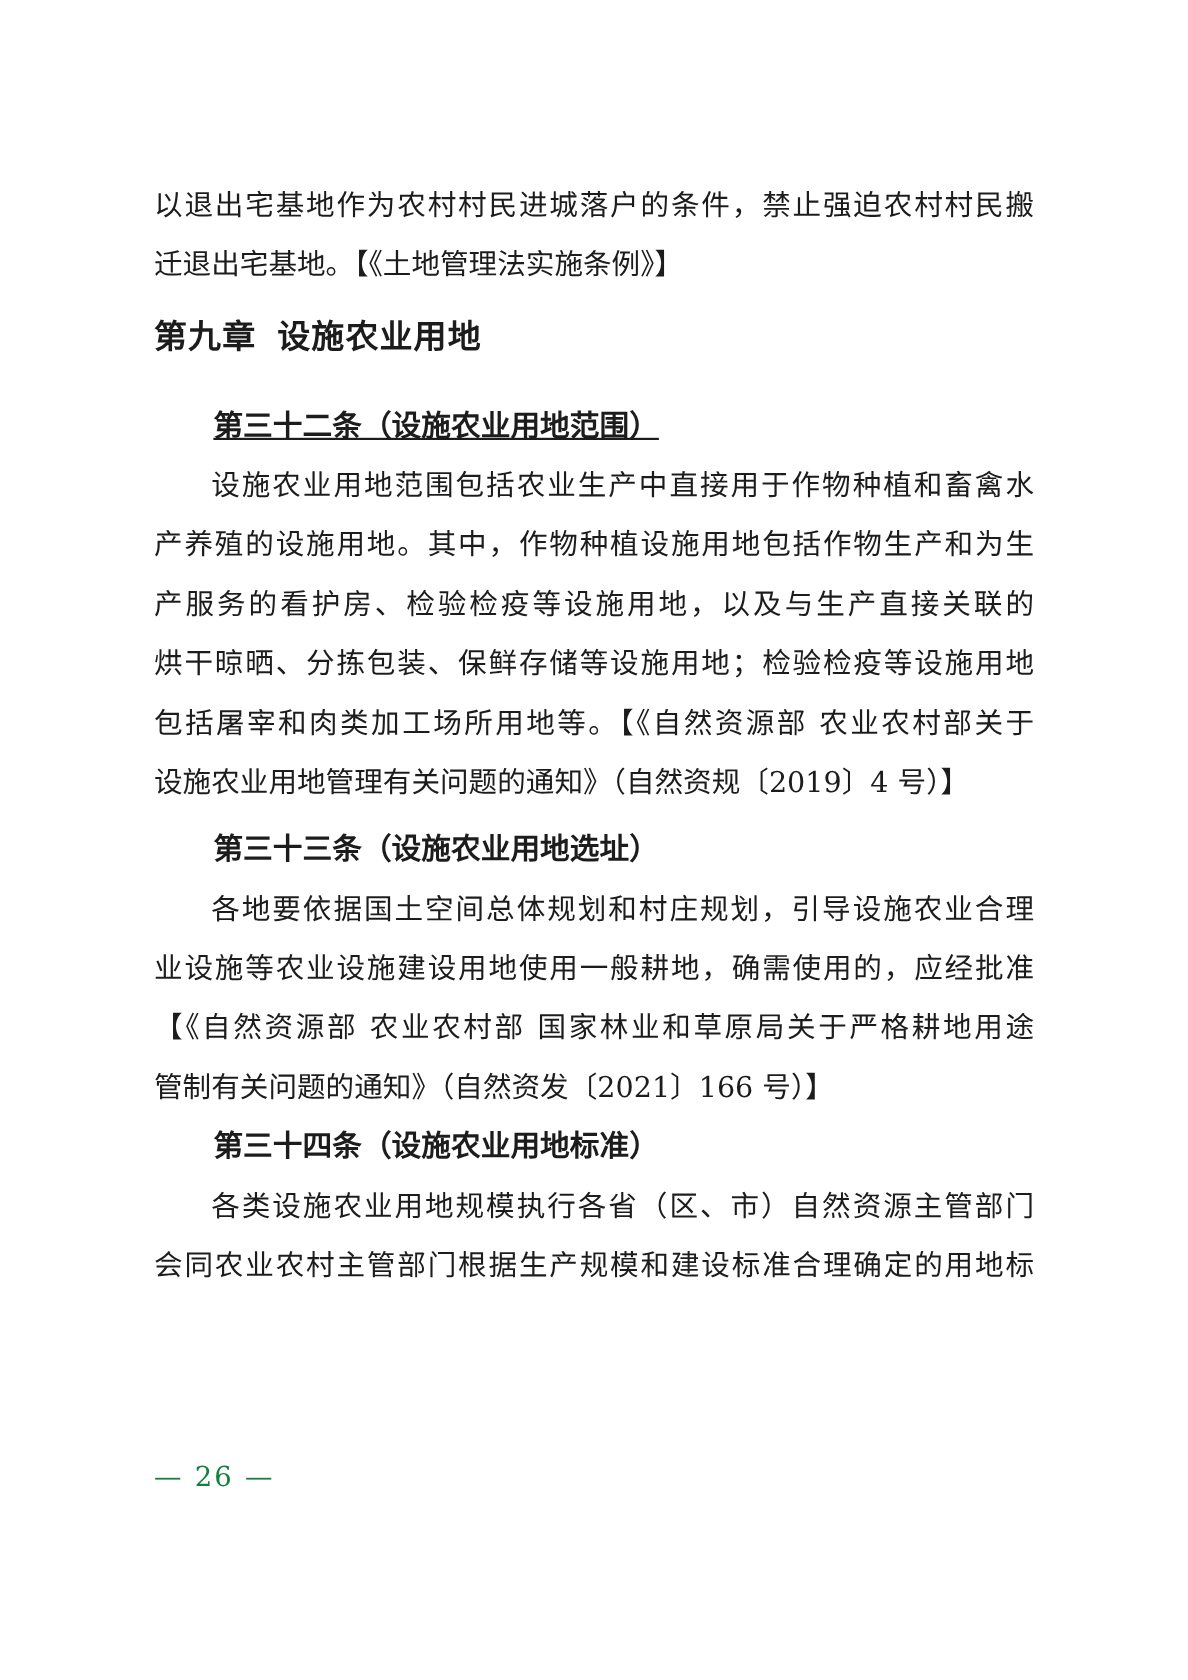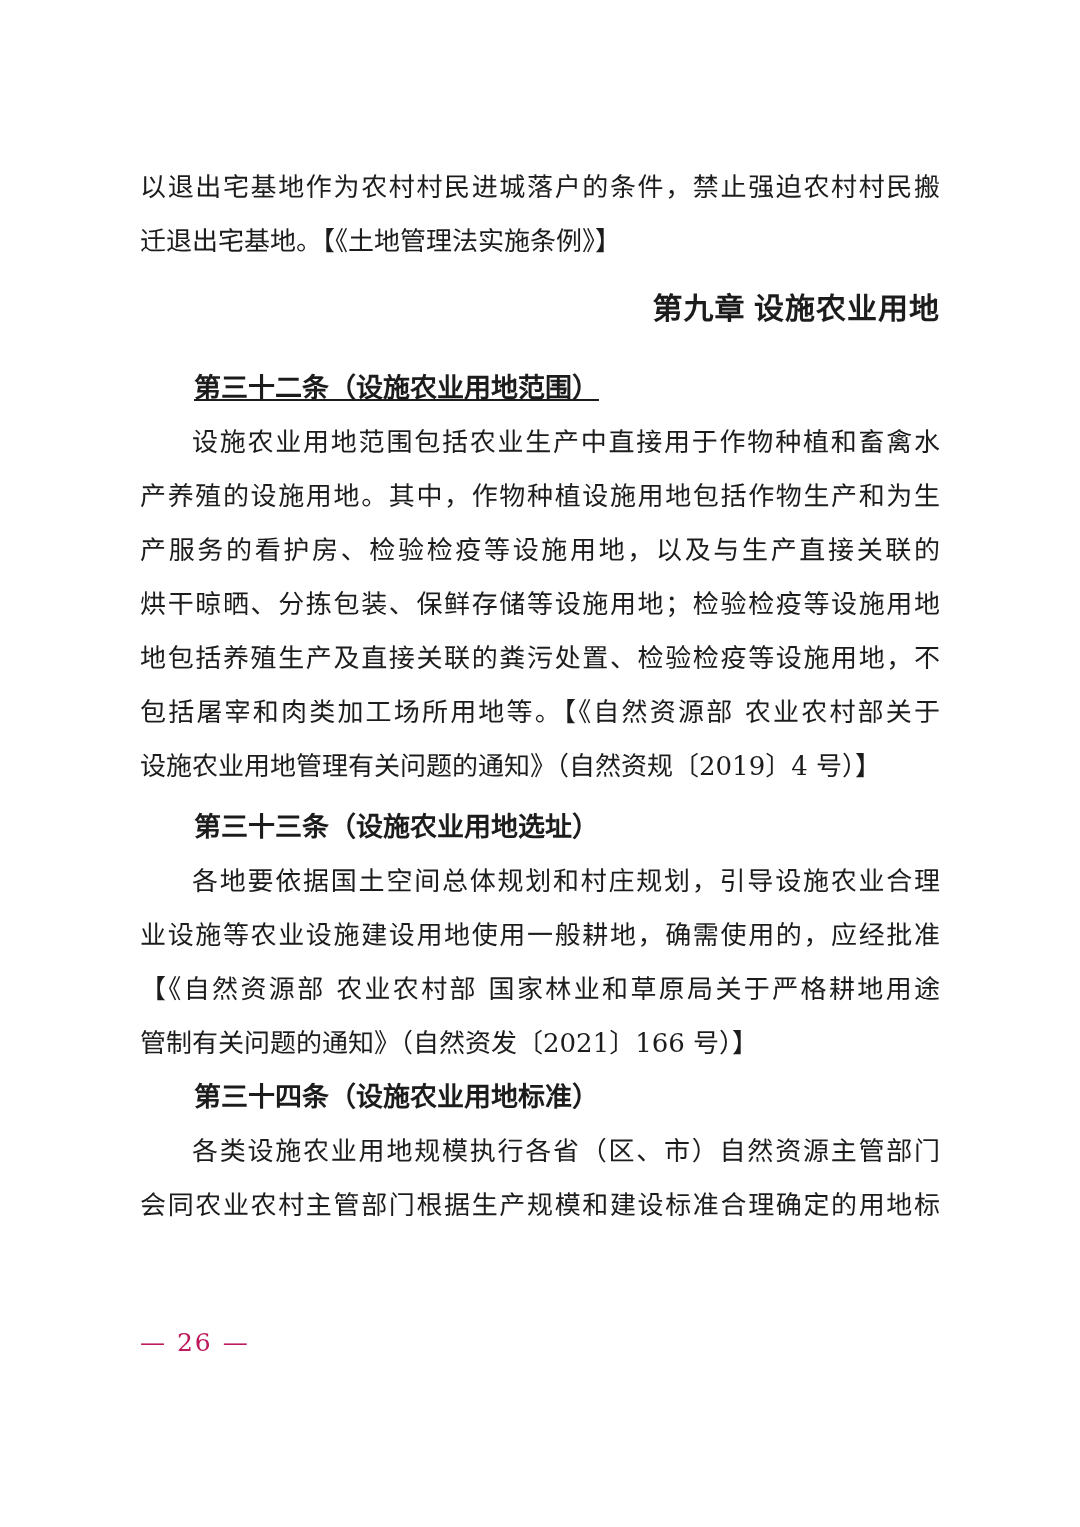--- a/index.html
+++ b/index.html
@@ -36,22 +36,22 @@
     text-align-last: left;
   }
   .ln.ind {
     text-indent: 2em;
   }
   
   .chap {
     height: 54px;
     line-height: 54px;
     margin-top: 14px;
-    text-align: right;
-    font-family: Liberation Serif, serif;
+    text-align: left;
+    font-family: Liberation Mono, monospace;
     font-weight: 700;
     font-size: 30px;
     letter-spacing: 1px;
   }
   
   .art {
     height: 54px;
     line-height: 54px;
     margin-top: 7px;
     text-indent: 2em;
@@ -61,38 +61,37 @@
   }
   .art.mt-lg { margin-top: 25px; text-decoration: underline; }
   .art.mt-0 { margin-top: 0; }
   .page-number {
     position: absolute;
     left: 140px;
     top: 1326px;
     font-size: 25px;
     line-height: 34px;
     font-family: "DejaVu Serif", serif;
-    color: #be185d;
+    color: #15803d;
     letter-spacing: 2px;
   }
 </style>
 </head>
 <body>
 
 <div class="page">
   <div class="doc">
     <div class="ln">以退出宅基地作为农村村民进城落户的条件，禁止强迫农村村民搬</div>
     <div class="ln end">迁退出宅基地。【《土地管理法实施条例》】</div>
     <div class="chap">第九章 设施农业用地</div>
     <div class="art mt-lg">第三十二条（设施农业用地范围）</div>
     <div class="ln ind">设施农业用地范围包括农业生产中直接用于作物种植和畜禽水</div>
     <div class="ln">产养殖的设施用地。其中，作物种植设施用地包括作物生产和为生</div>
     <div class="ln">产服务的看护房、检验检疫等设施用地，以及与生产直接关联的</div>
     <div class="ln">烘干晾晒、分拣包装、保鲜存储等设施用地；检验检疫等设施用地</div>
-    <div class="ln">地包括养殖生产及直接关联的粪污处置、检验检疫等设施用地，不</div>
     <div class="ln">包括屠宰和肉类加工场所用地等。【《自然资源部 农业农村部关于</div>
     <div class="ln end">设施农业用地管理有关问题的通知》（自然资规〔2019〕4 号）】</div>
     <div class="art">第三十三条（设施农业用地选址）</div>
     <div class="ln ind">各地要依据国土空间总体规划和村庄规划，引导设施农业合理</div>
     <div class="ln">业设施等农业设施建设用地使用一般耕地，确需使用的，应经批准</div>
     <div class="ln">【《自然资源部 农业农村部 国家林业和草原局关于严格耕地用途</div>
     <div class="ln end">管制有关问题的通知》（自然资发〔2021〕166 号）】</div>
     <div class="art mt-0">第三十四条（设施农业用地标准）</div>
     <div class="ln ind">各类设施农业用地规模执行各省（区、市）自然资源主管部门</div>
     <div class="ln">会同农业农村主管部门根据生产规模和建设标准合理确定的用地标</div>

